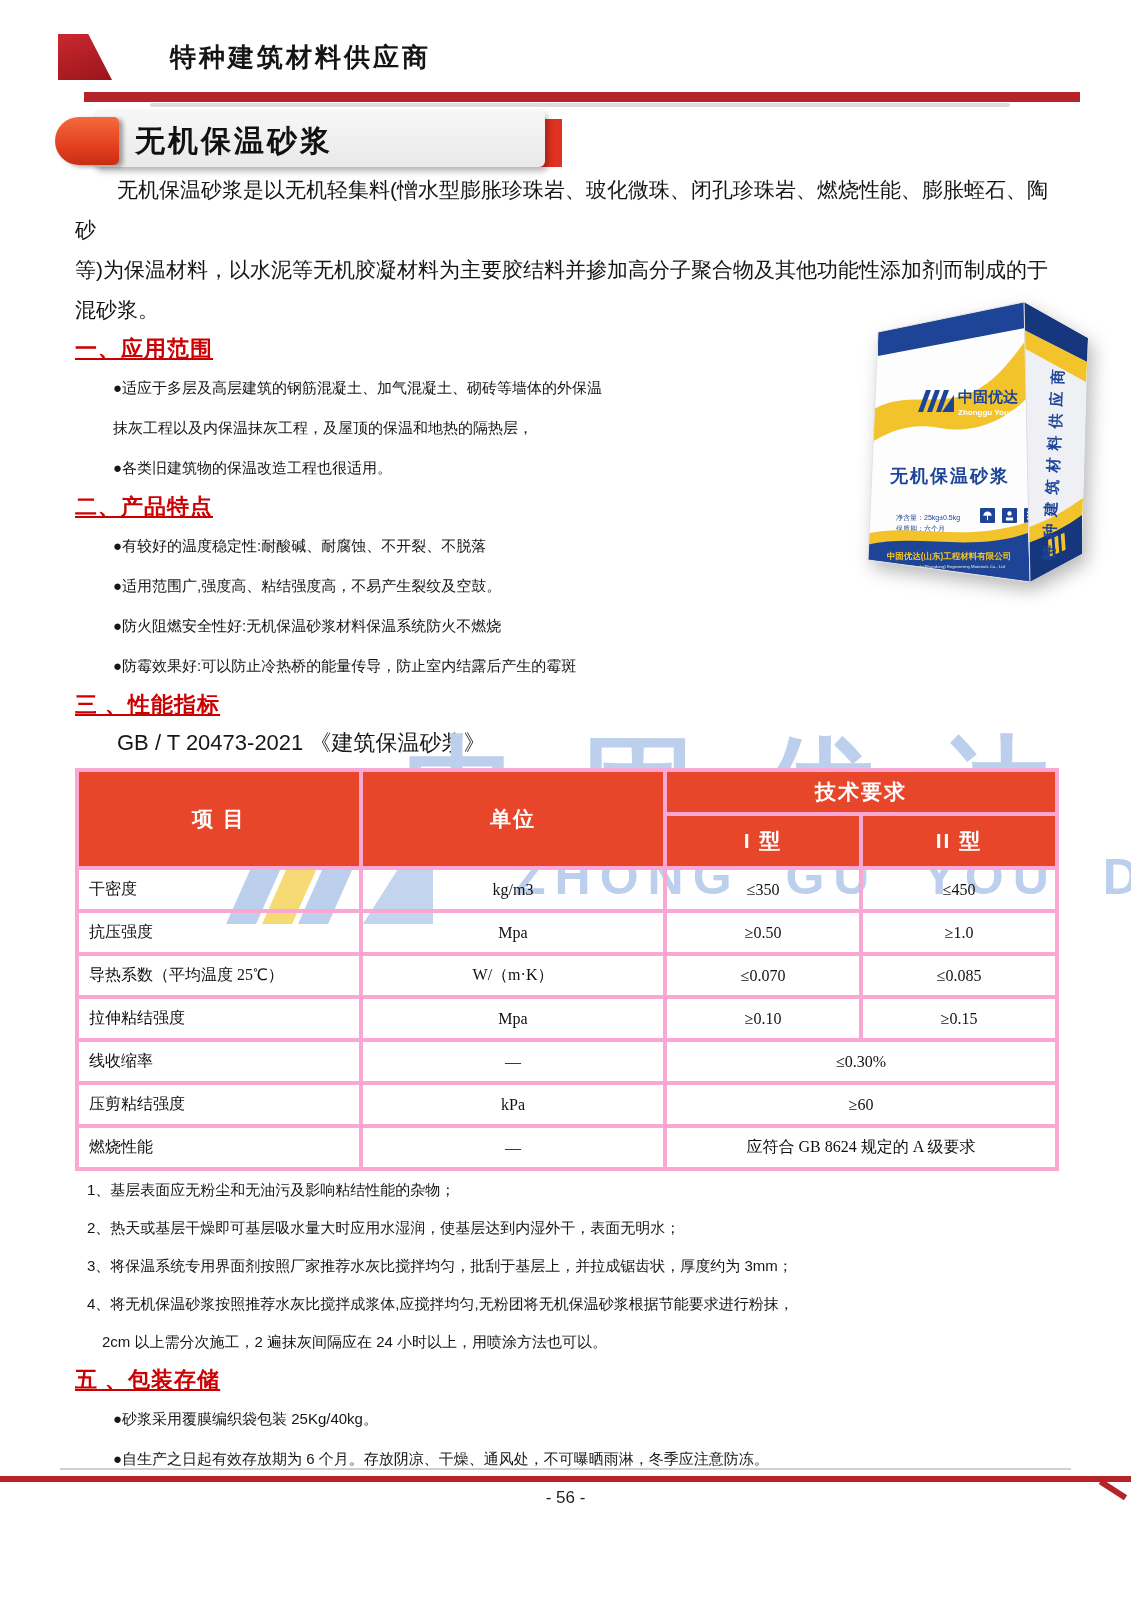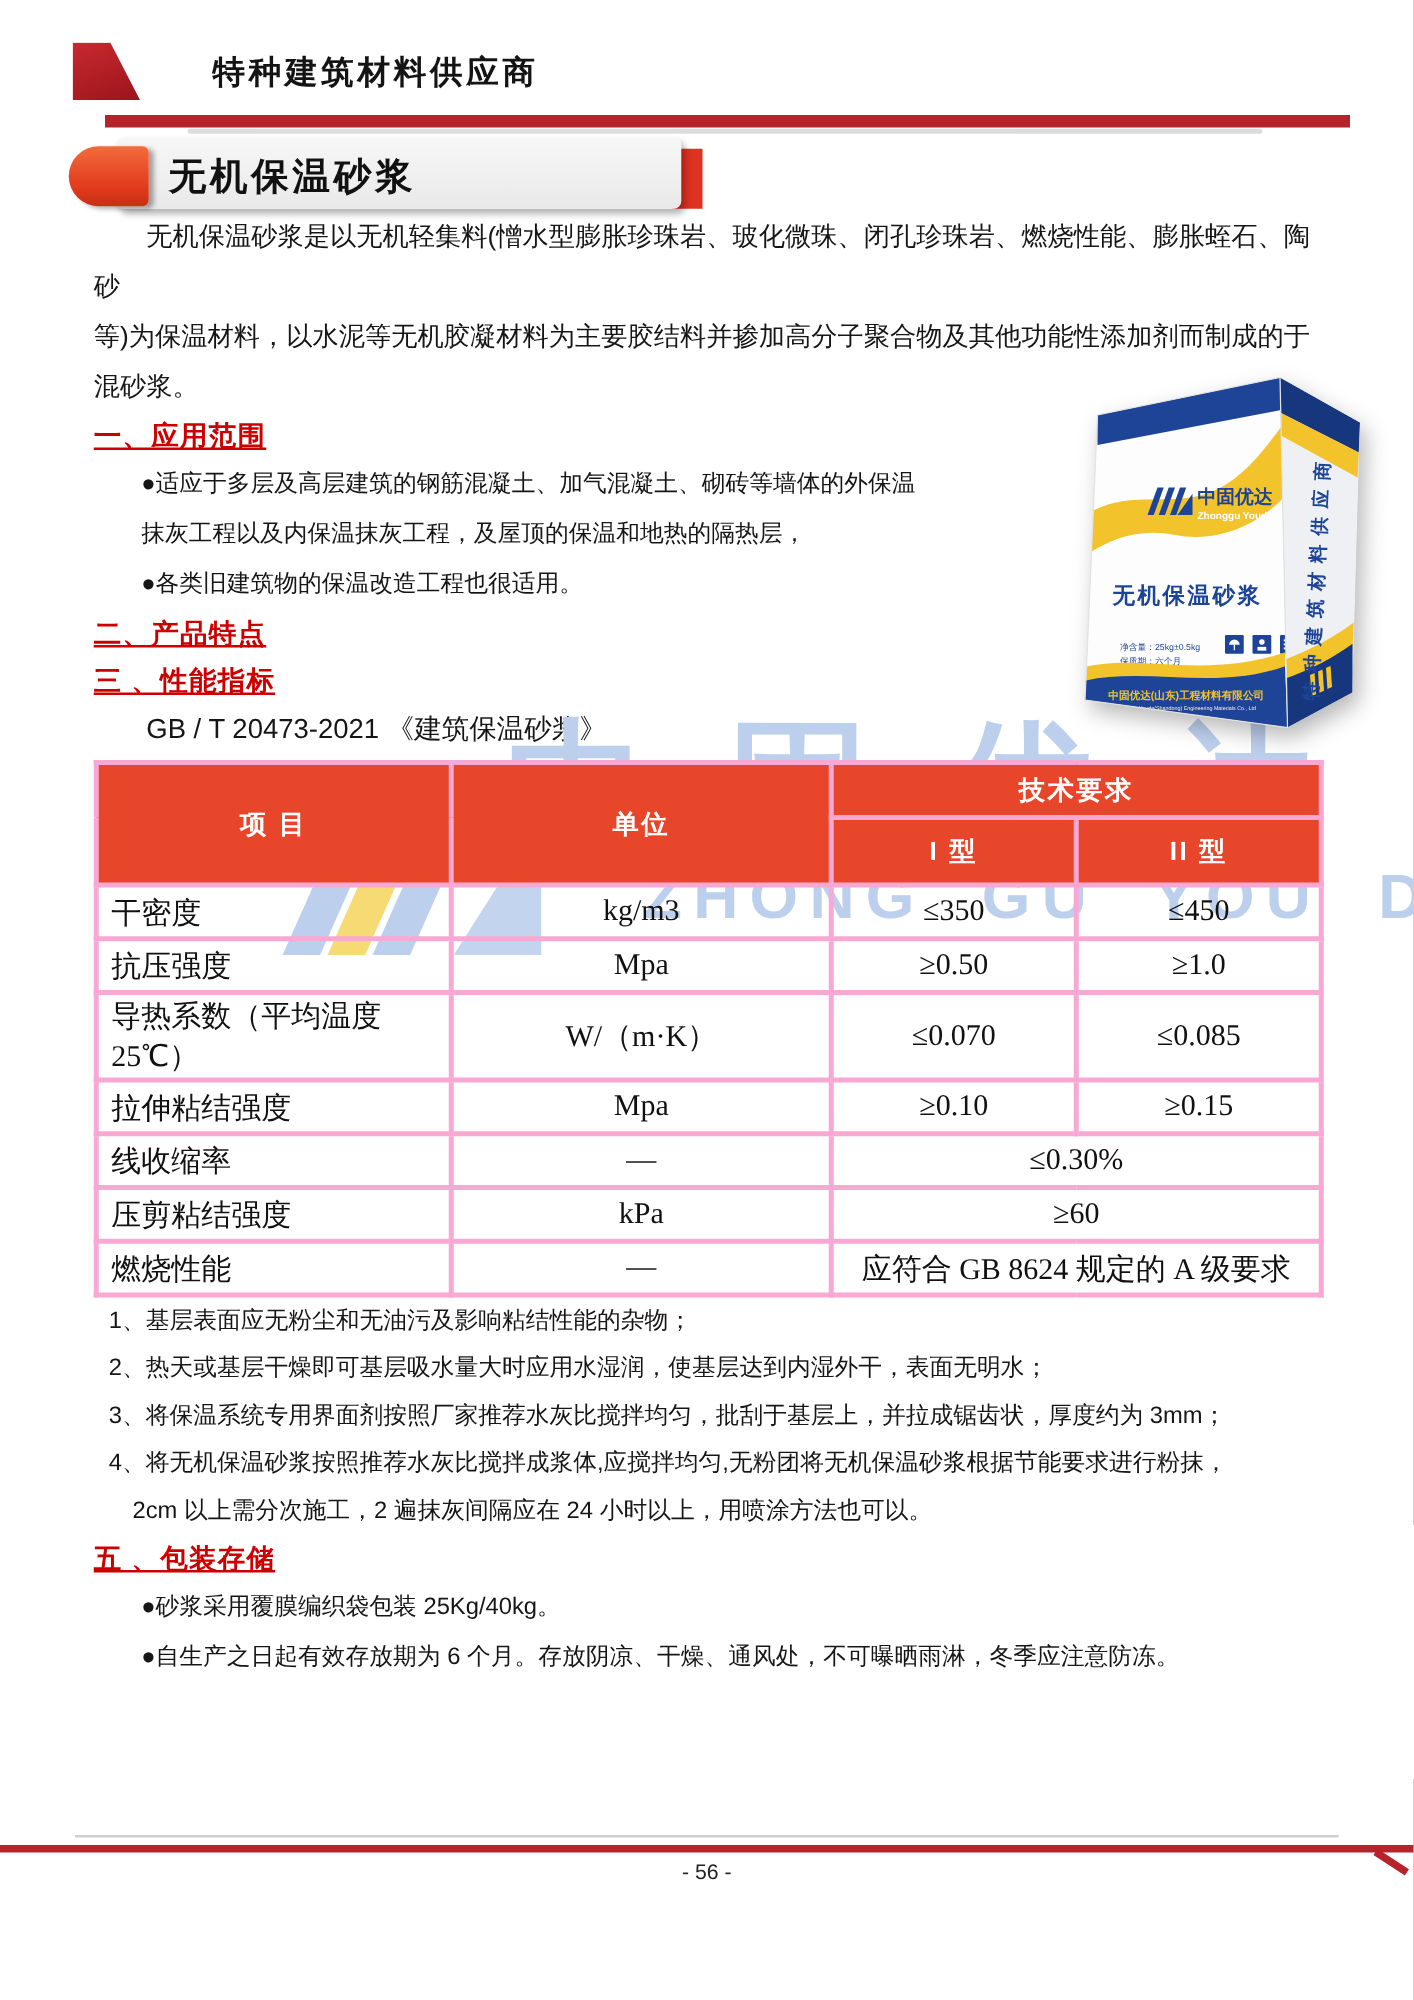--- a/index.html
+++ b/index.html
@@ -19,21 +19,21 @@
   .ttl-box{position:absolute;left:93px;top:110px;width:452px;height:57px;background:linear-gradient(180deg,#f7f7f7,#e9e9e9);
     border-radius:6px;box-shadow:3px 4px 6px rgba(0,0,0,0.30);}
   .ttl-pill{position:absolute;left:55px;top:117px;width:64px;height:48px;border-radius:24px 5px 5px 24px;
     background:linear-gradient(180deg,#f46a3c 0%,#e03a1c 70%,#c72f14 100%);box-shadow:4px 2px 4px rgba(0,0,0,0.35);}
   .ttl-text{position:absolute;left:135px;top:121px;font-size:30px;font-weight:bold;color:#111;letter-spacing:3px;}
 
   
   .col{position:absolute;left:75px;top:160px;width:985px;color:#161616;}
   .intro{font-size:21px;line-height:40px;white-space:pre-line;padding-top:10px;}
   .sec-h{font-size:22px;font-weight:bold;color:#cc0000;line-height:38px;letter-spacing:1px;text-decoration:underline;}
-  .items{font-size:19px;line-height:40px;white-space:pre-line;padding-left:38px;}
+  .items{font-size:15px;line-height:40px;white-space:pre-line;padding-left:38px;}
   .items.numbered{padding-left:12px;line-height:38px;}
   .std-line{font-size:22px;line-height:38px;padding-left:42px;}
 
   
   .table-wrap{position:relative;margin-top:6px;width:980px;}
   .wm-big{position:absolute;top:-54px;left:330px;z-index:0;font-size:112px;font-weight:bold;
     color:#bccfec;letter-spacing:66px;white-space:nowrap;}
   .wm-en{position:absolute;top:80px;left:440px;z-index:0;font-size:50px;font-weight:bold;
     color:#bccfec;letter-spacing:9px;word-spacing:22px;white-space:nowrap;}
   .wm-logo{position:absolute;top:26px;left:150px;width:300px;height:132px;z-index:0;}
@@ -42,21 +42,21 @@
   .wm-s2{left:66px;background:#f6da74;}
   .wm-s3{left:102px;background:#bccfec;}
   .wm-tri{position:absolute;left:138px;top:20px;width:0;height:0;
     border-left:70px solid transparent;border-bottom:110px solid #c3d4ee;}
   table.spec{border-collapse:collapse;width:980px;position:relative;z-index:1;table-layout:fixed;border:3px solid #1f1f1f;}
   table.spec th,table.spec td{border:4px solid #f9a8d4;}
   table.spec thead th{background:#e8462b;color:#fff;font-size:21px;font-weight:bold;letter-spacing:2px;}
   th.h-top{height:44px;}
   th.h-sub{height:54px;text-align:center;}
   table.spec td{height:43px;background:transparent;text-align:center;
-    font-family:"Liberation Serif",serif;font-size:24px;color:#111;}
+    font-family:"Liberation Serif",serif;font-size:16px;color:#111;}
   table.spec td.name{text-align:left;padding-left:10px;}
 
   
   .bag{position:absolute;left:854px;top:282px;width:246px;height:314px;z-index:2;}
   .bag svg{filter:drop-shadow(5px 8px 9px rgba(0,0,0,0.28));}
   .bag-side-text{position:absolute;left:932px;top:452px;width:244px;z-index:3;text-align:center;
     font-size:15px;font-weight:bold;color:#1d4496;letter-spacing:7px;
     transform:rotate(-87deg);transform-origin:center;}
 
   
@@ -85,20 +85,24 @@
     <div class="intro">　　无机保温砂浆是以无机轻集料(憎水型膨胀珍珠岩、玻化微珠、闭孔珍珠岩、燃烧性能、膨胀蛭石、陶砂
 等)为保温材料，以水泥等无机胶凝材料为主要胶结料并掺加高分子聚合物及其他功能性添加剂而制成的于
 混砂浆。</div>
 
     <div class="sec-h">一、应用范围</div>
     <div class="items">●适应于多层及高层建筑的钢筋混凝土、加气混凝土、砌砖等墙体的外保温
 抹灰工程以及内保温抹灰工程，及屋顶的保温和地热的隔热层，
 ●各类旧建筑物的保温改造工程也很适用。</div>
 
     <div class="sec-h">二、产品特点</div>
+    <div class="items">●有较好的温度稳定性:耐酸碱、耐腐蚀、不开裂、不脱落
+●适用范围广,强度高、粘结强度高，不易产生裂纹及空鼓。
+●防火阻燃安全性好:无机保温砂浆材料保温系统防火不燃烧
+●防霉效果好:可以防止冷热桥的能量传导，防止室内结露后产生的霉斑</div>
 
     <div class="sec-h">三 、性能指标</div>
     <div class="std-line">GB / T 20473-2021 《建筑保温砂浆》</div>
 
     <div class="table-wrap">
 
       <div class="wm-big">中固优达</div>
       <div class="wm-en">ZHONG GU YOU DA</div>
       <div class="wm-logo">
         <div class="wm-stripe wm-s1"></div>

